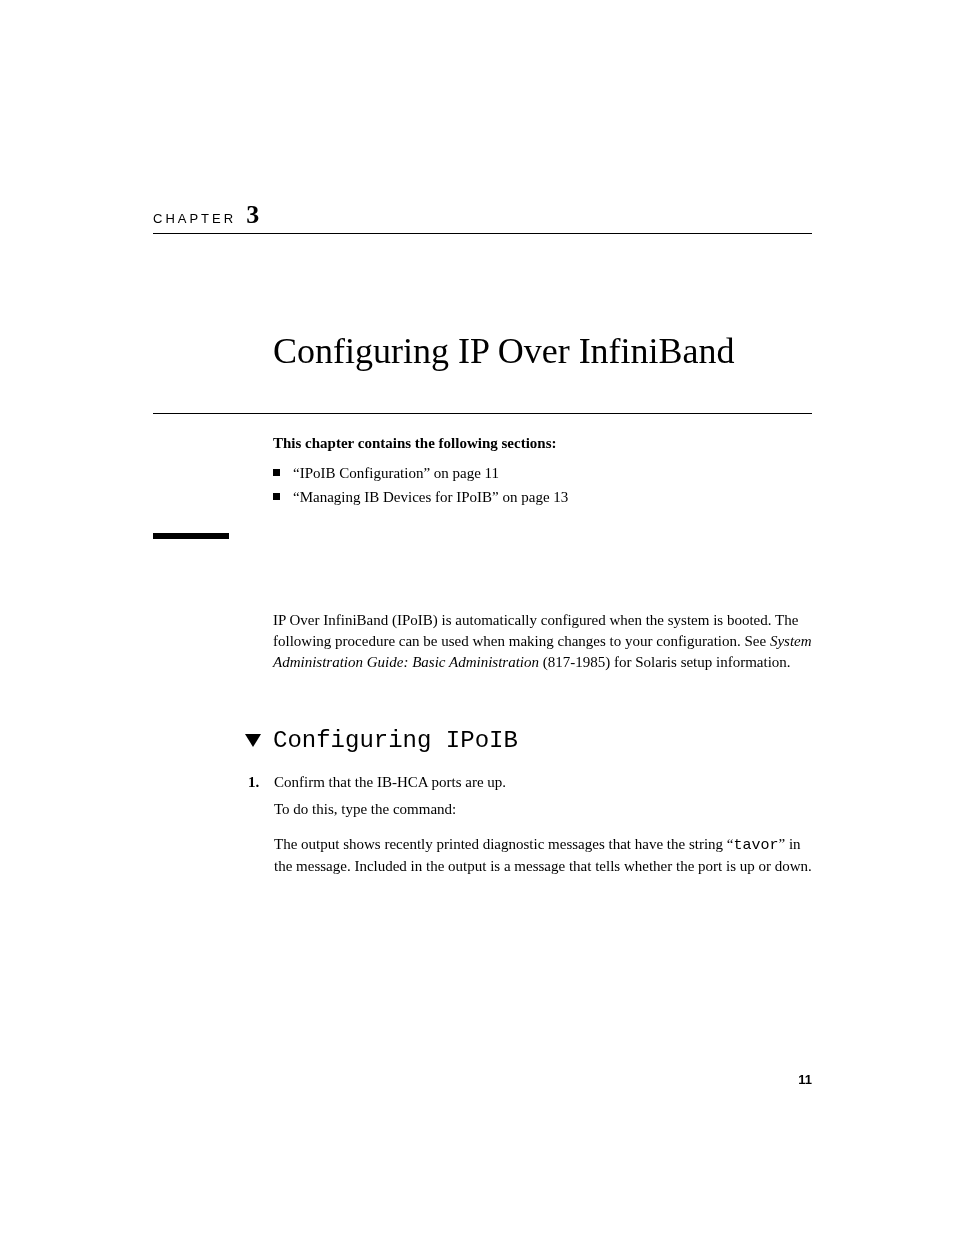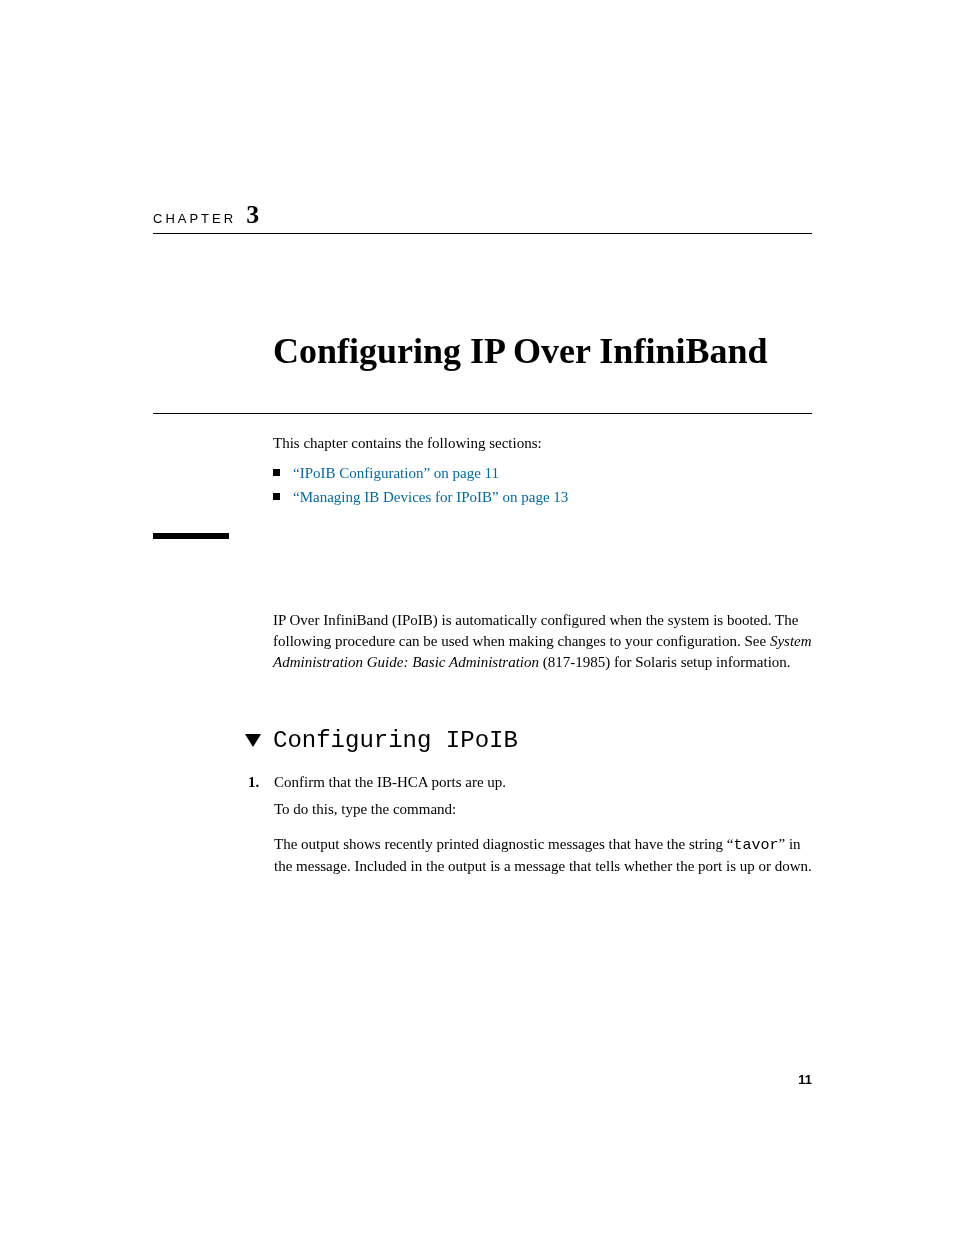--- a/index.html
+++ b/index.html
@@ -42,40 +42,41 @@
     right: 110px;
     top: 225px;
     border: none;
     border-top: 1px solid #000;
   }
   .main-title {
     position: absolute;
     left: 273px;
     top: 330px;
     font-size: 36px;
-    font-weight: 700;
+    font-weight: 400;
   }
   .hr-under-title {
     position: absolute;
     left: 153px;
     right: 110px;
     top: 405px;
     border: none;
     border-top: 1px solid #000;
   }
   .intro-block {
     position: absolute;
     left: 273px;
     right: 110px;
     top: 433px;
     font-size: 15px;
     line-height: 1.45;
   }
   .intro-text {
     margin: 0 0 8px 0;
+    font-weight: bold;
   }
   ul.toc {
     list-style: none;
     padding: 0;
     margin: 0;
   }
   ul.toc li {
     position: relative;
     padding-left: 20px;
     margin: 2px 0;
@@ -83,21 +84,21 @@
   ul.toc li::before {
     content: '';
     position: absolute;
     left: 0;
     top: 6px;
     width: 7px;
     height: 7px;
     background: #000;
   }
   a.xref {
-    color: #0369a1;
+    color: #000000;
     text-decoration: none;
   }
   .section-bar {
     position: absolute;
     left: 153px;
     top: 533px;
     width: 76px;
     height: 6px;
     background: #000;
   }

